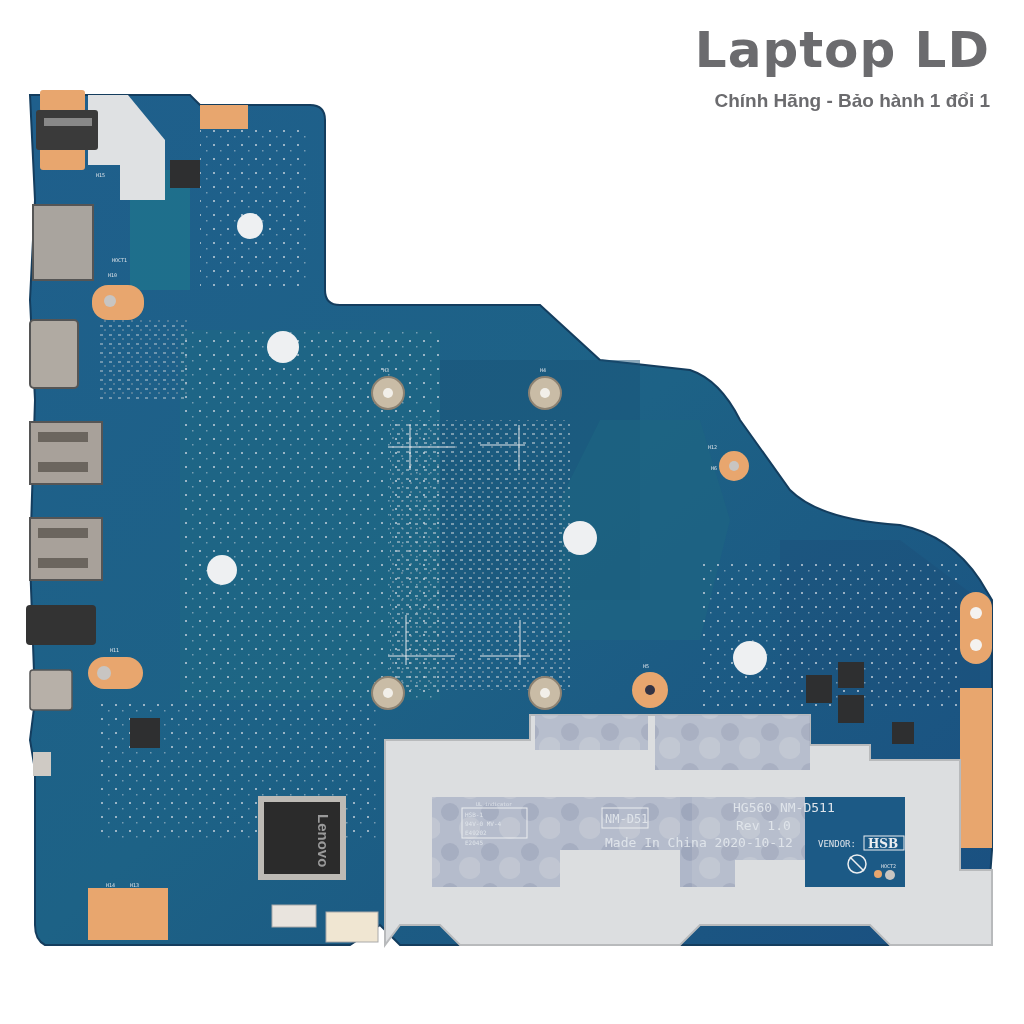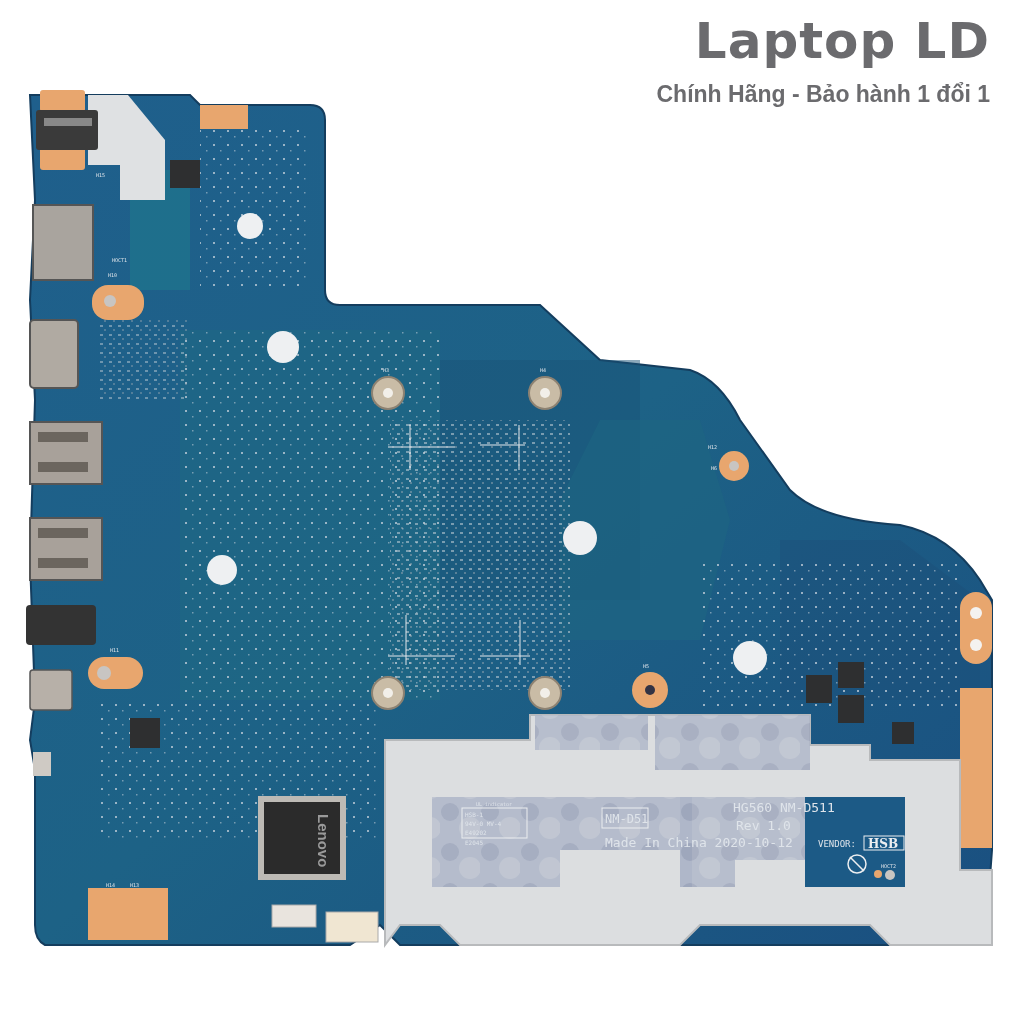--- a/index.html
+++ b/index.html
@@ -1,19 +1,19 @@
 <!DOCTYPE html>
 <html><head>
 <meta charset="utf-8">
 <style>
   html,body{margin:0;padding:0;background:#ffffff;}
   body{width:1024px;height:1024px;position:relative;overflow:hidden;font-family:"Liberation Sans",sans-serif;}
-  .brand{position:absolute;right:34px;top:11px;text-align:right;color:#6b6b6e;}
+  .brand{position:absolute;right:34px;top:20px;text-align:right;color:#6b6b6e;}
   .brand-title{font-family:"DejaVu Sans",sans-serif;font-weight:bold;font-size:50px;letter-spacing:1px;line-height:60px;}
-  .brand-sub{font-family:"Liberation Sans",sans-serif;font-weight:bold;font-size:23px;margin-top:10px;}
+  .brand-sub{font-family:"Liberation Sans",sans-serif;font-weight:bold;font-size:19px;margin-top:10px;}
   svg.board{position:absolute;left:0;top:0;}
   .silk{font-family:"DejaVu Sans Mono",monospace;fill:#dfe4ea;}
 </style>
 </head>
 <body>
 
 <div class="brand">
   <div class="brand-title">Laptop LD</div>
   <div class="brand-sub">Chính Hãng - Bảo hành 1 đổi 1</div>
 </div>

